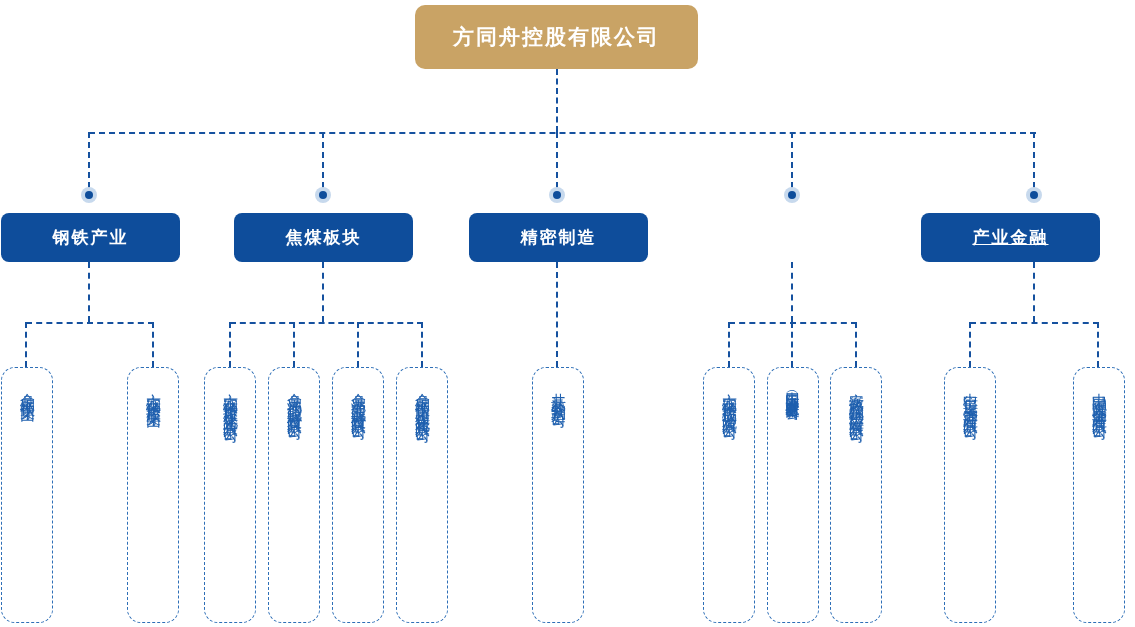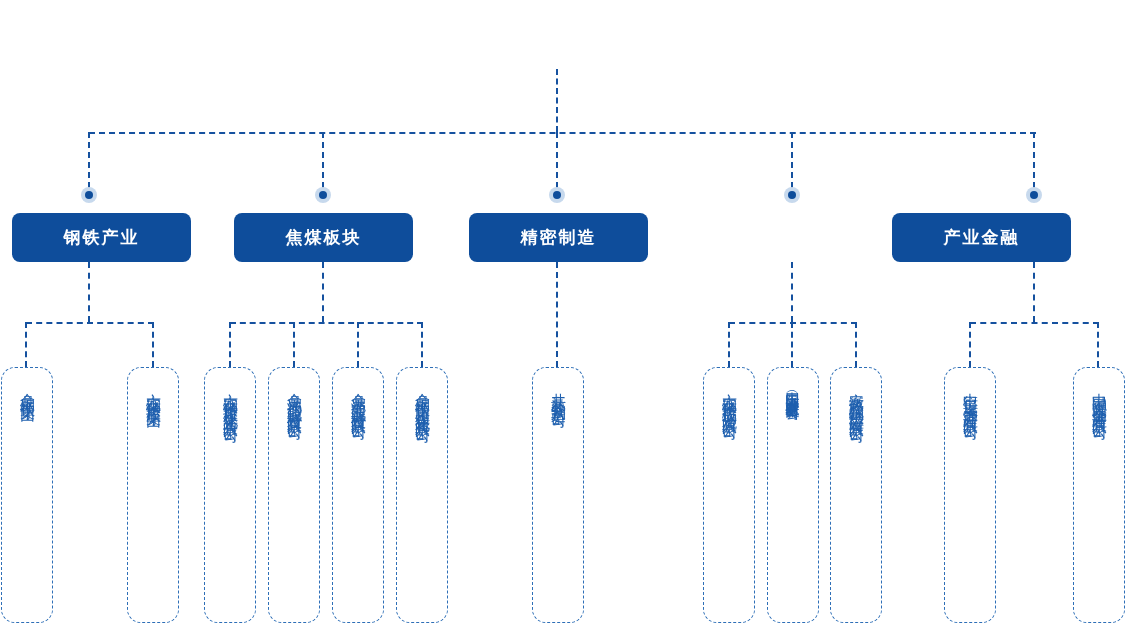--- a/index.html
+++ b/index.html
@@ -99,40 +99,41 @@
   .vtext.compact {
     font-size: 14px;
     letter-spacing: 1px;
   }
 </style>
 </head>
 <body>
 
 <div class="chart">
 
+  <div class="root" style="left:415px;top:5px;width:283px;height:64px;">方同舟控股有限公司</div>
 
   <div class="v" style="left:556px;top:69px;height:63px;"></div>
   <div class="h" style="left:89px;top:132px;width:947px;"></div>
 
   <div class="v" style="left:88px;top:132px;height:56px;"></div>
   <div class="v" style="left:322px;top:132px;height:56px;"></div>
   <div class="v" style="left:556px;top:132px;height:56px;"></div>
   <div class="v" style="left:791px;top:132px;height:56px;"></div>
   <div class="v" style="left:1033px;top:132px;height:56px;"></div>
 
   <div class="dot" style="left:81px;top:187px;"></div>
   <div class="dot" style="left:315px;top:187px;"></div>
   <div class="dot" style="left:549px;top:187px;"></div>
   <div class="dot" style="left:784px;top:187px;"></div>
   <div class="dot" style="left:1026px;top:187px;"></div>
 
-  <div class="division" style="left:12px;">钢铁产业</div>
+  <div class="division" style="left:1px;">钢铁产业</div>
   <div class="division" style="left:469px;">精密制造</div>
   <div class="division" style="left:234px;">焦煤板块</div>
-  <div class="division" style="left:892px;">产业金融</div>
+  <div class="division" style="left:921px;text-decoration:underline;">产业金融</div>
 
   <div class="v" style="left:88px;top:262px;height:60px;"></div>
   <div class="h" style="left:26px;top:322px;width:128px;"></div>
   <div class="v" style="left:25px;top:322px;height:45px;"></div>
   <div class="v" style="left:152px;top:322px;height:45px;"></div>
 
   <div class="v" style="left:322px;top:262px;height:60px;"></div>
   <div class="h" style="left:230px;top:322px;width:193px;"></div>
   <div class="v" style="left:229px;top:322px;height:45px;"></div>
   <div class="v" style="left:293px;top:322px;height:45px;"></div>

